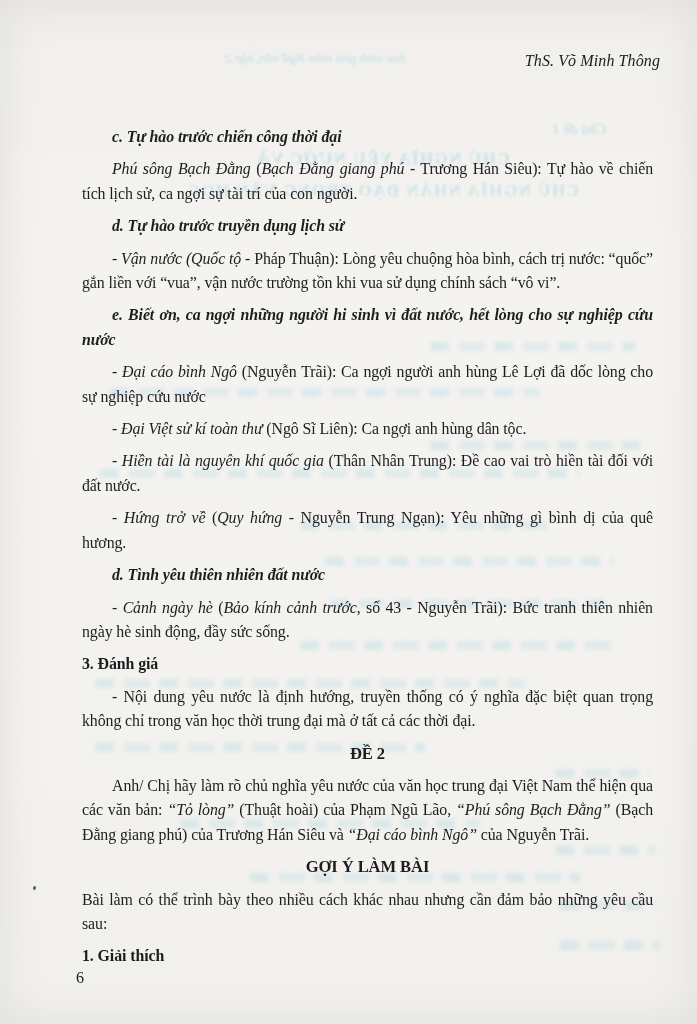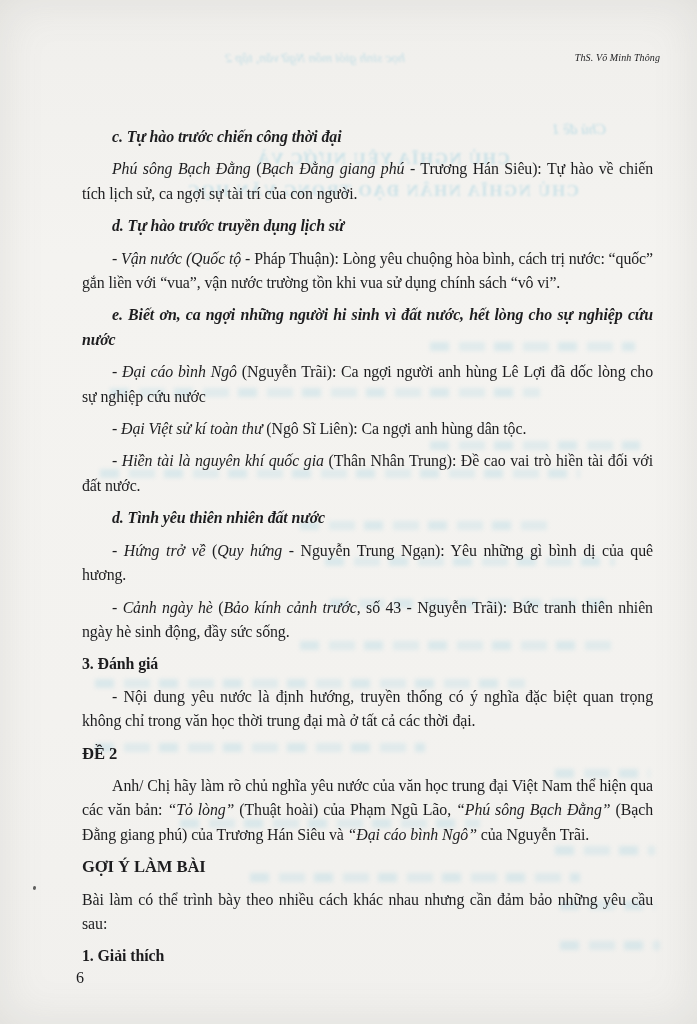--- a/index.html
+++ b/index.html
@@ -6,28 +6,28 @@
   body{
     width:697px;height:1024px;overflow:hidden;position:relative;
     background:linear-gradient(180deg,#f0efec 0%,#f4f3f0 25%,#f3f2ef 70%,#f1f0ed 100%);
     font-family:"Liberation Serif","DejaVu Serif",serif;
     color:#1d1d1f;
   }
   .scan{position:absolute;inset:0;box-shadow:inset 0 0 45px rgba(120,120,115,.14);}
 
   
   .header{position:absolute;top:52px;left:74px;right:37px;text-align:right;
-          font-size:10px;font-style:italic;letter-spacing:.1px;}
+          font-size:16px;font-style:italic;letter-spacing:.1px;}
 
   
   .content{position:absolute;top:117px;left:74px;width:587px;
            font-size:15.9px;line-height:24.4px;letter-spacing:-0.1px;}
   .blk{margin:8px;text-align:justify;text-indent:30px;}
   .blk.flush{text-indent:0;}
-  .blk.center{text-indent:0;margin-top:1px;}
+  .blk.center{text-align:center;text-indent:0;margin-top:1px;}
   .blk.center .s-b{font-size:16.6px;}
   .s-n{font-style:normal;font-weight:normal;}
   .s-i{font-style:italic;}
   .s-b{font-weight:bold;}
   .s-bi{font-weight:bold;font-style:italic;}
 
   
   .pageno{position:absolute;left:76px;top:969px;font-size:16px;}
 
   
@@ -95,22 +95,22 @@
 
   <main class="content">
       <p class="blk "><span class="s-bi">c. Tự hào trước chiến công thời đại</span></p>
       <p class="blk "><span class="s-i">Phú sông Bạch Đằng</span><span class="s-n"> (</span><span class="s-i">Bạch Đằng giang phú</span><span class="s-n"> - Trương Hán Siêu): Tự hào về chiến tích lịch sử, ca ngợi sự tài trí của con người.</span></p>
       <p class="blk "><span class="s-bi">d. Tự hào trước truyền dụng lịch sử</span></p>
       <p class="blk "><span class="s-n">- </span><span class="s-i">Vận nước (Quốc tộ</span><span class="s-n"> - Pháp Thuận): Lòng yêu chuộng hòa bình, cách trị nước: “quốc” gắn liền với “vua”, vận nước trường tồn khi vua sử dụng chính sách “vô vi”.</span></p>
       <p class="blk "><span class="s-bi">e. Biết ơn, ca ngợi những người hi sinh vì đất nước, hết lòng cho sự nghiệp cứu nước</span></p>
       <p class="blk "><span class="s-n">- </span><span class="s-i">Đại cáo bình Ngô</span><span class="s-n"> (Nguyễn Trãi): Ca ngợi người anh hùng Lê Lợi đã dốc lòng cho sự nghiệp cứu nước</span></p>
       <p class="blk "><span class="s-n">- </span><span class="s-i">Đại Việt sử kí toàn thư</span><span class="s-n"> (Ngô Sĩ Liên): Ca ngợi anh hùng dân tộc.</span></p>
       <p class="blk "><span class="s-n">- </span><span class="s-i">Hiền tài là nguyên khí quốc gia</span><span class="s-n"> (Thân Nhân Trung): Đề cao vai trò hiền tài đối với đất nước.</span></p>
+      <p class="blk "><span class="s-n">- </span><span class="s-i">Hứng trở về</span><span class="s-n"> (</span><span class="s-i">Quy hứng</span><span class="s-n"> - Nguyễn Trung Ngạn): Yêu những gì bình dị của quê hương.</span></p>
       <p class="blk "><span class="s-bi">d. Tình yêu thiên nhiên đất nước</span></p>
-      <p class="blk "><span class="s-n">- </span><span class="s-i">Hứng trở về</span><span class="s-n"> (</span><span class="s-i">Quy hứng</span><span class="s-n"> - Nguyễn Trung Ngạn): Yêu những gì bình dị của quê hương.</span></p>
       <p class="blk "><span class="s-n">- </span><span class="s-i">Cảnh ngày hè</span><span class="s-n"> (</span><span class="s-i">Bảo kính cảnh trước</span><span class="s-n">, số 43 - Nguyễn Trãi): Bức tranh thiên nhiên ngày hè sinh động, đầy sức sống.</span></p>
       <p class="blk flush"><span class="s-b">3. Đánh giá</span></p>
       <p class="blk "><span class="s-n">- Nội dung yêu nước là định hướng, truyền thống có ý nghĩa đặc biệt quan trọng không chỉ trong văn học thời trung đại mà ở tất cả các thời đại.</span></p>
       <p class="blk center"><span class="s-b">ĐỀ 2</span></p>
       <p class="blk "><span class="s-n">Anh/ Chị hãy làm rõ chủ nghĩa yêu nước của văn học trung đại Việt Nam thể hiện qua các văn bản: </span><span class="s-i">“Tỏ lòng”</span><span class="s-n"> (Thuật hoài) của Phạm Ngũ Lão, </span><span class="s-i">“Phú sông Bạch Đằng”</span><span class="s-n"> (Bạch Đằng giang phú) của Trương Hán Siêu và </span><span class="s-i">“Đại cáo bình Ngô”</span><span class="s-n"> của Nguyễn Trãi.</span></p>
       <p class="blk center"><span class="s-b">GỢI Ý LÀM BÀI</span></p>
       <p class="blk flush"><span class="s-n">Bài làm có thể trình bày theo nhiều cách khác nhau nhưng cần đảm bảo những yêu cầu sau:</span></p>
       <p class="blk flush"><span class="s-b">1. Giải thích</span></p>
     </main>
 

